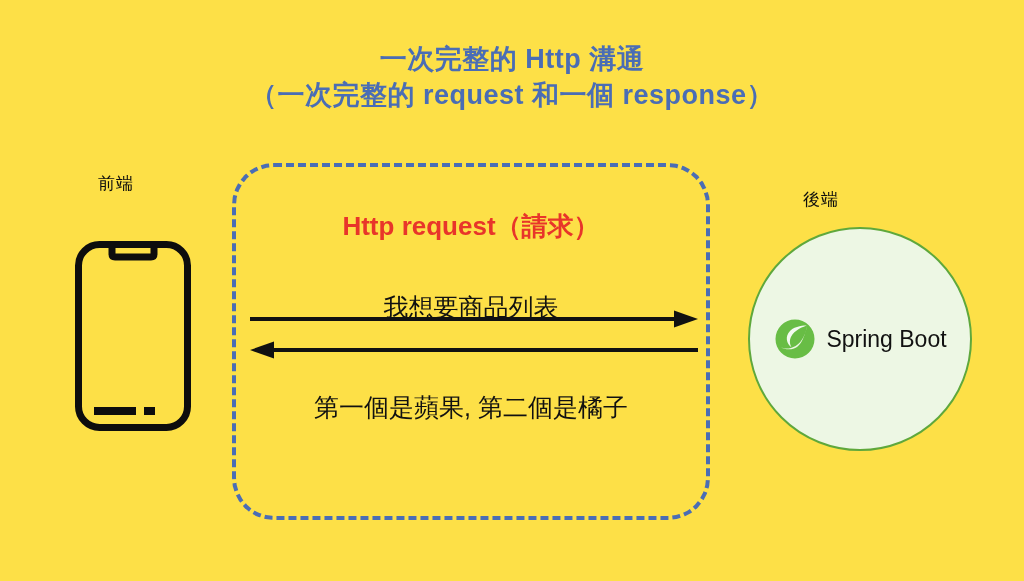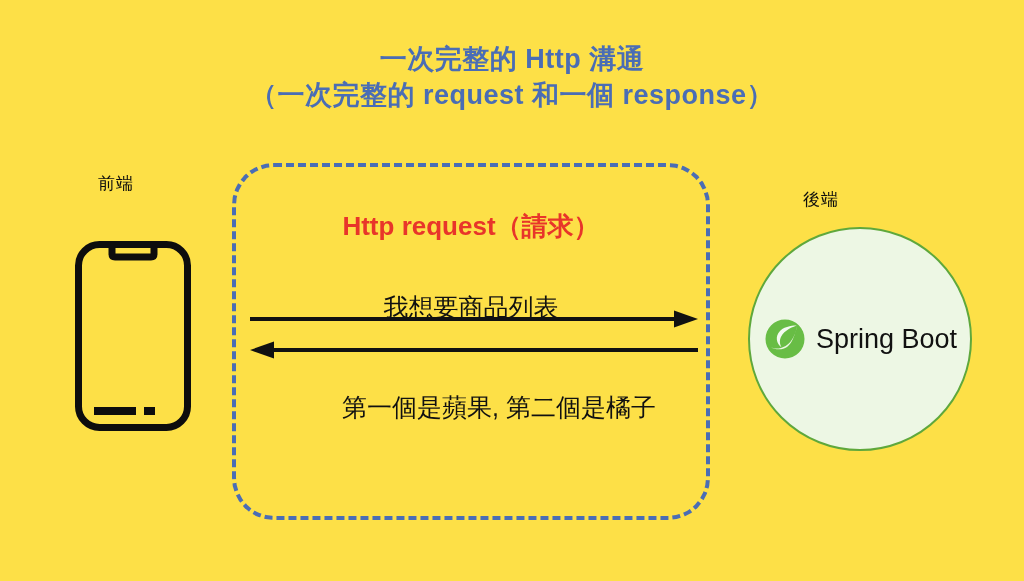--- a/index.html
+++ b/index.html
@@ -80,21 +80,21 @@
     color: #E8352A;
     font-weight: bold;
     font-size: 26px;
   }
   .black-text {
     color: #111111;
     font-size: 25px;
   }
   #request-label  { top: 209px; }
   #request-body   { top: 275px; margin-top: 16px; }
-  #response-body  { top: 391px; margin-left: 28px; }
+  #response-body  { top: 391px; }
   #response-label { top: 443px; }
 
   
   .arrow-wrap {
     position: absolute;
     left: 250px;
     width: 448px;
     height: 18px;
   }
   #arrow-request  { top: 310px; }
@@ -113,21 +113,21 @@
     border: 2.5px solid #5FA83C;
     box-sizing: border-box;
     display: flex;
     align-items: center;
     justify-content: center;
     gap: 9px;
   }
   #spring-logo { width: 44px; height: 44px; flex: none; }
   #spring-logo svg { display: block; }
   #spring-boot-text {
-    font-size: 27px;
+    font-size: 23px;
     color: #111111;
     white-space: nowrap;
     letter-spacing: 0px;
   }
 </style>
 </head>
 <body>
 
 <div id="stage">
 

